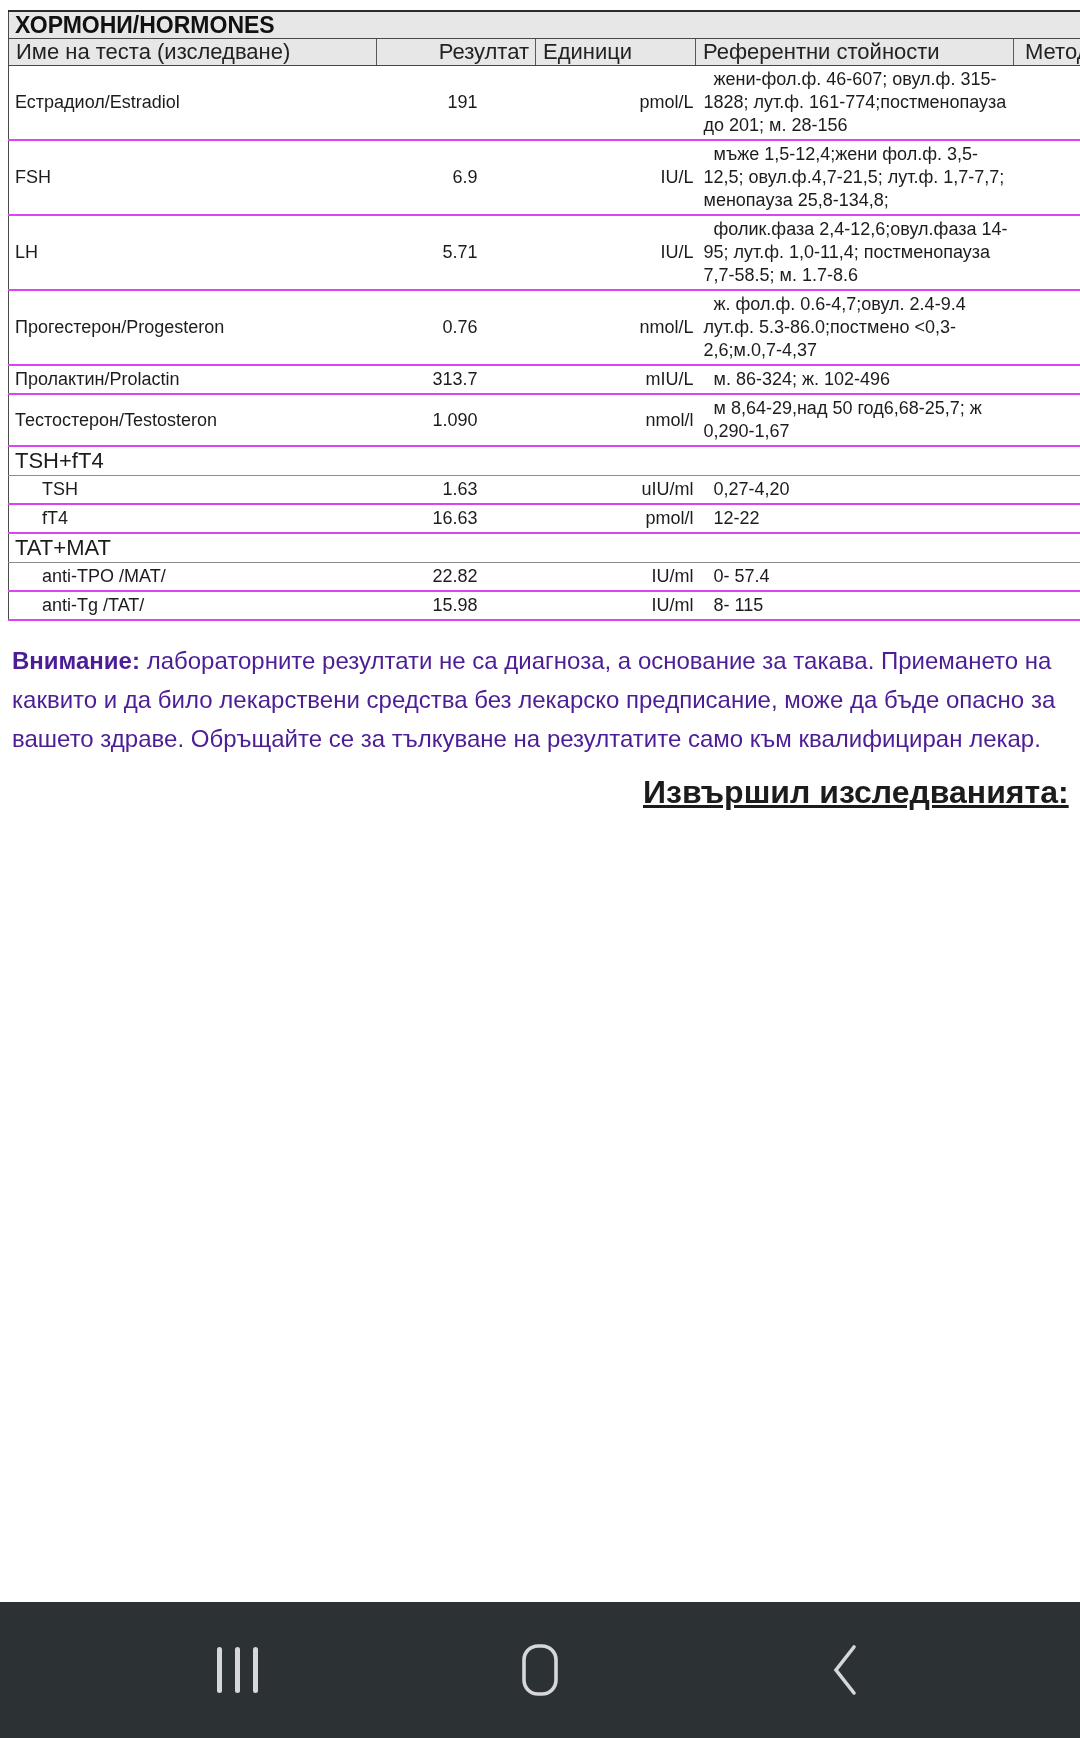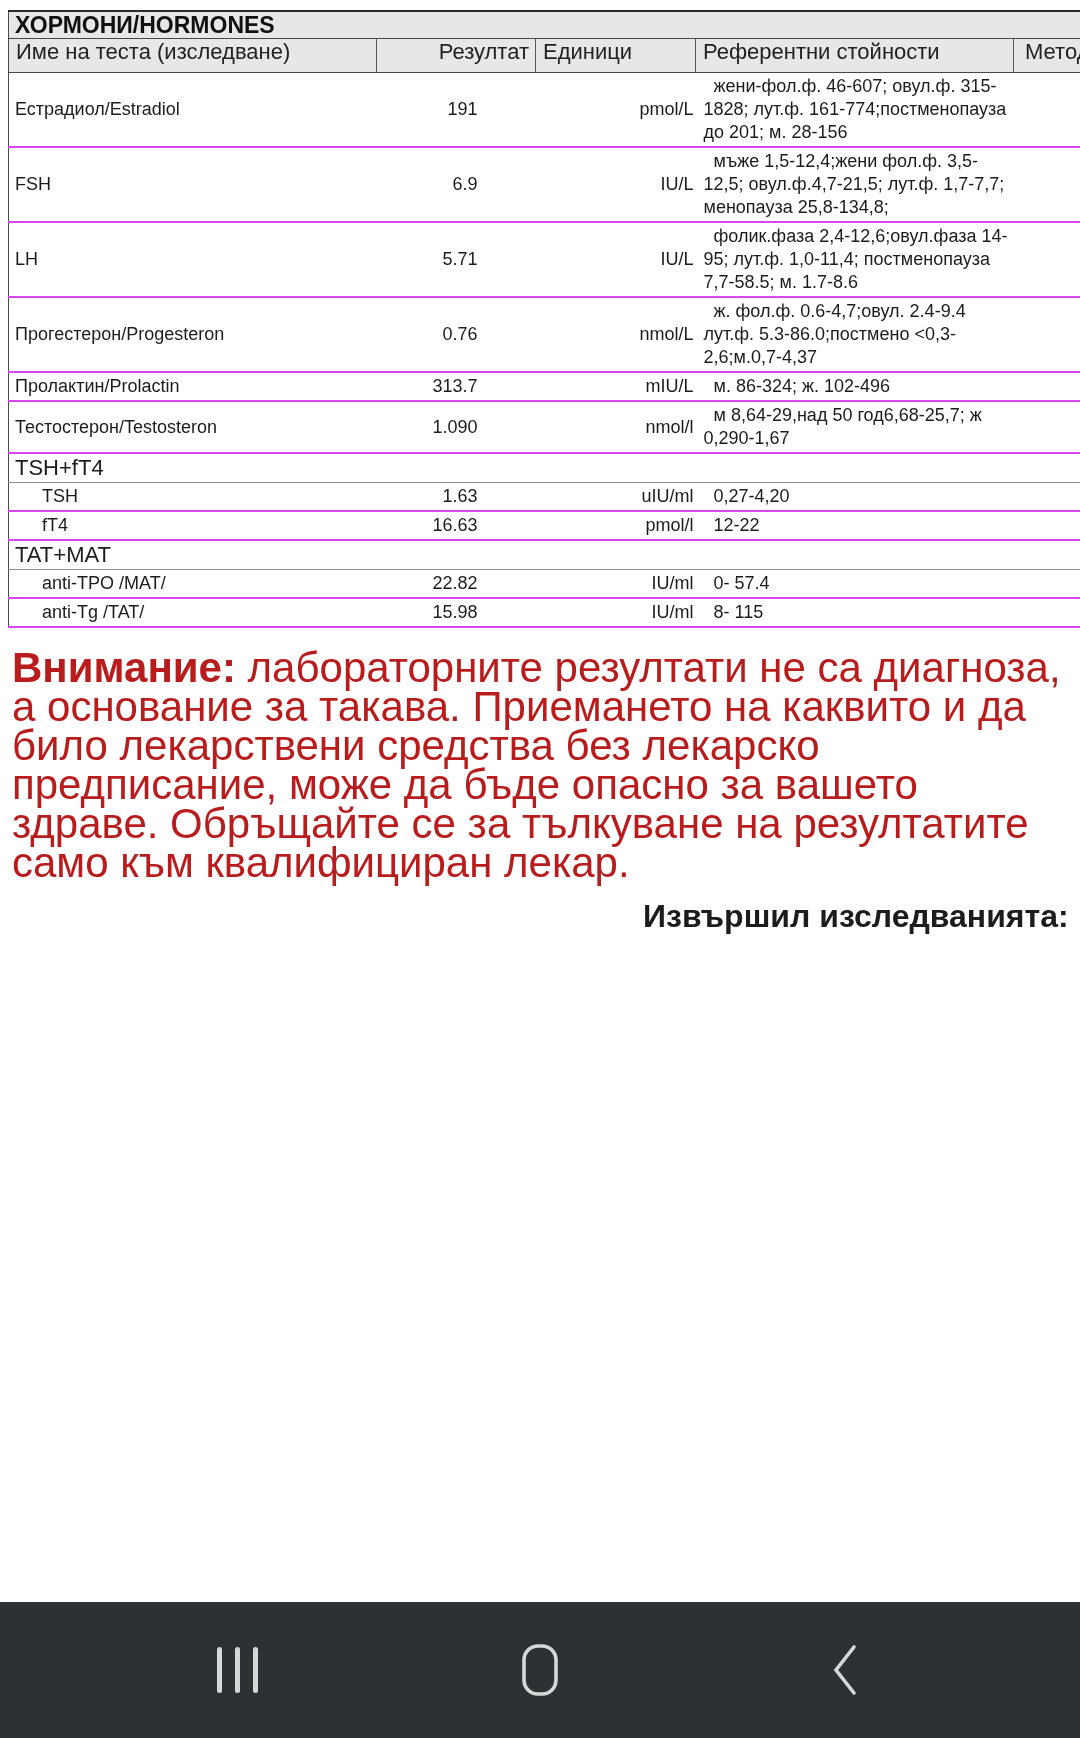--- a/index.html
+++ b/index.html
@@ -15,43 +15,43 @@
     border-top:2px solid #2b2b2b;border-left:1px solid #4a4a4a;border-bottom:2px solid #3c3c3c;
   }
   col.c-name{width:368px;} col.c-res{width:159px;} col.c-unit{width:160px;}
   col.c-ref{width:318px;} col.c-met{width:107px;}
   td{vertical-align:middle;}
   tr.title-row td{
     background:#e7e7e7;font-weight:bold;font-size:23px;line-height:24px;
     padding:1px 0 1px 6px;border-bottom:1px solid #474747;color:#111;
   }
   tr.head-row td{
-    background:#e7e7e7;font-size:22px;line-height:24px;padding:1px 0 8px 7px;
+    background:#e7e7e7;font-size:22px;line-height:24px;padding:1px 0 1px 7px;
     border-bottom:1px solid #474747;color:#222;
   }
   tr.head-row td + td{border-left:1px solid #5a5a5a;}
   tr.head-row td.h-res{text-align:right;padding-right:6px;margin-top:48px;}
   tr.head-row td.h-met{padding-left:11px;}
   tr.data-row td{border-bottom:2px solid #d946ef;font-size:18px;}
   td.name{padding:2px 4px 2px 6px;}
   td.name.ind{padding-left:33px;}
   td.res{text-align:right;padding:2px 58px 2px 2px;}
   td.unit{padding:2px 2px 2px 16px;text-align:right;}
   td.ref{font-size:21px;line-height:23px;padding:2px 6px 2px 8px;text-indent:10px;}
   td.met{padding:2px;}
   tr.group-row td{border-bottom:1px solid #8c8c8c;font-size:22px;padding:2px 4px 2px 6px;line-height:24px;}
   
   .notes{margin:24px 0 0 12px;font-size:21px;line-height:23px;}
   .notes .notes-title{font-weight:bold;margin-bottom:2px;}
   
-  .warning{margin:20px 0 0 12px;width:1062px;font-size:42px;line-height:39px;color:#b91c1c;}
+  .warning{margin:20px 0 0 12px;width:1062px;font-size:24px;line-height:39px;color:#4c1d95;}
   .warning b{font-weight:bold;}
   
   .sig{margin-top:14px;font-size:32px;line-height:41px;white-space:nowrap;}
-  .sig .sig-title{font-weight:bold;margin-left:643px;}
+  .sig .sig-title{font-weight:bold;margin-left:643px;text-decoration:underline;}
   .sig .sig-name{margin-left:780px;}
   
   .navbar{
     position:absolute;left:0;bottom:0;width:1080px;height:136px;background:#2c3134;
   }
   .nav-btn{position:absolute;top:0;height:136px;display:flex;align-items:center;justify-content:center;}
   .nav-recents{left:187px;width:100px;}
   .nav-home{left:490px;width:100px;}
   .nav-back{left:795px;width:100px;}
   .recents-bars{display:flex;gap:13px;}

